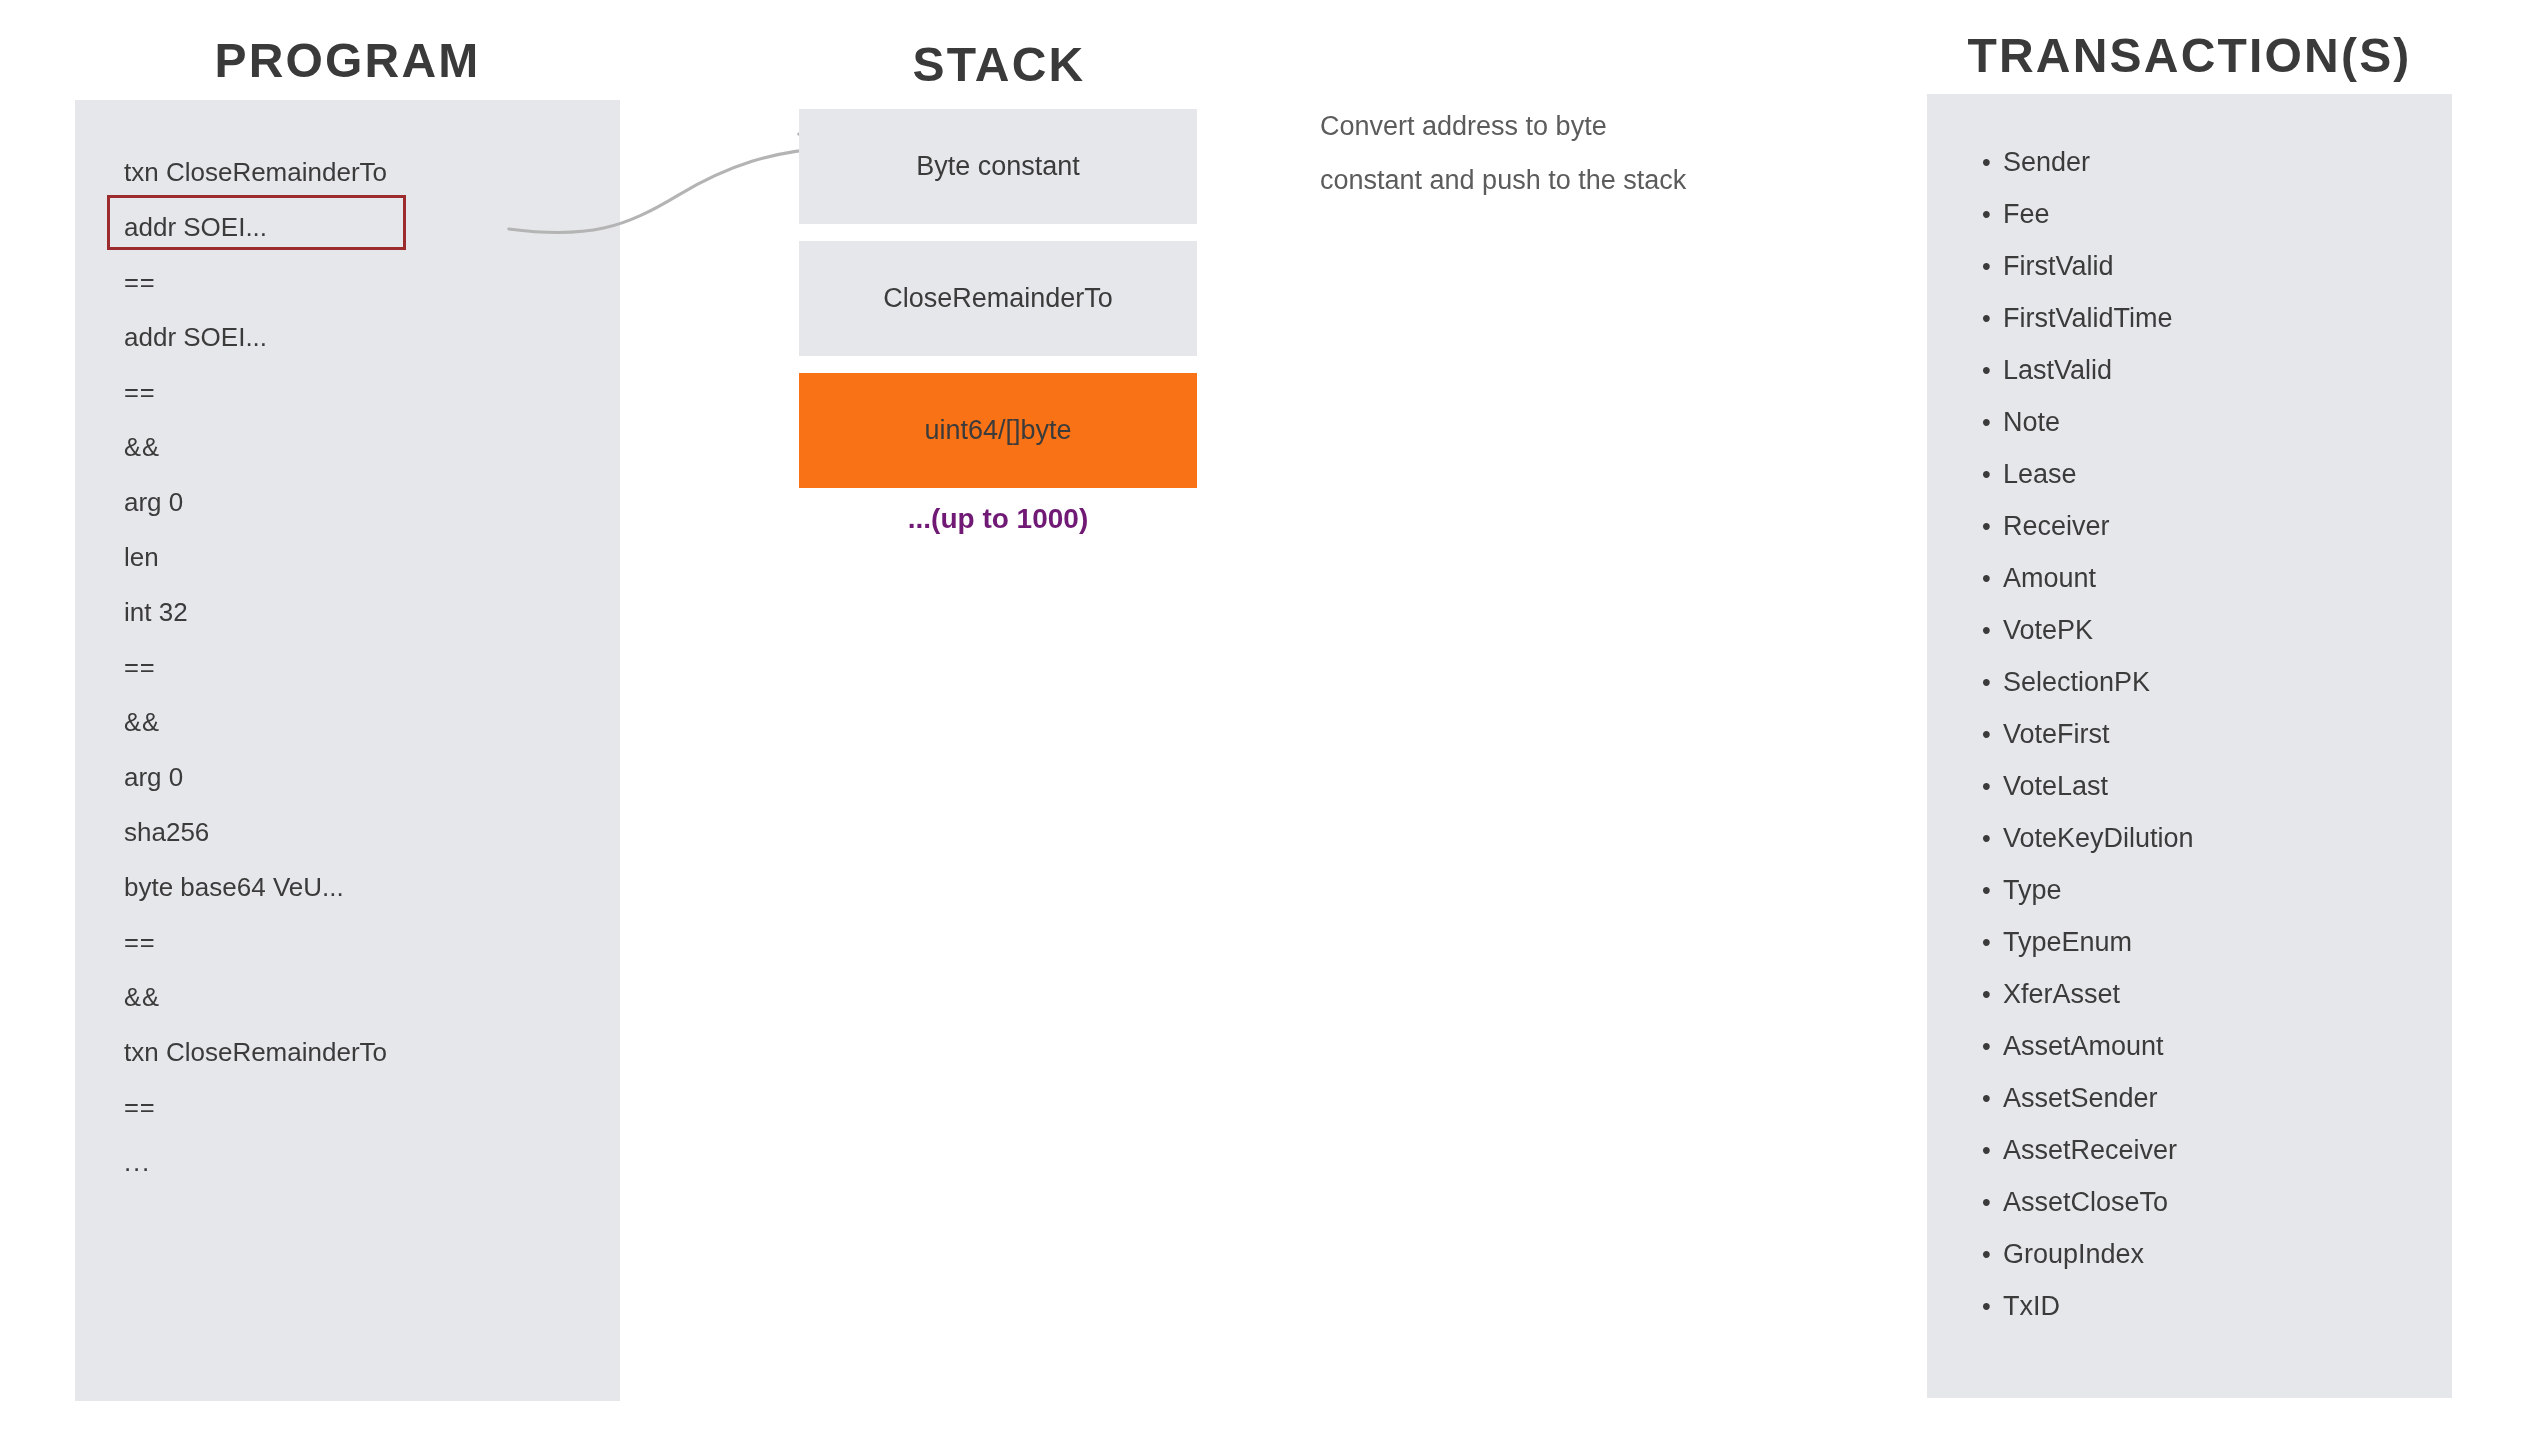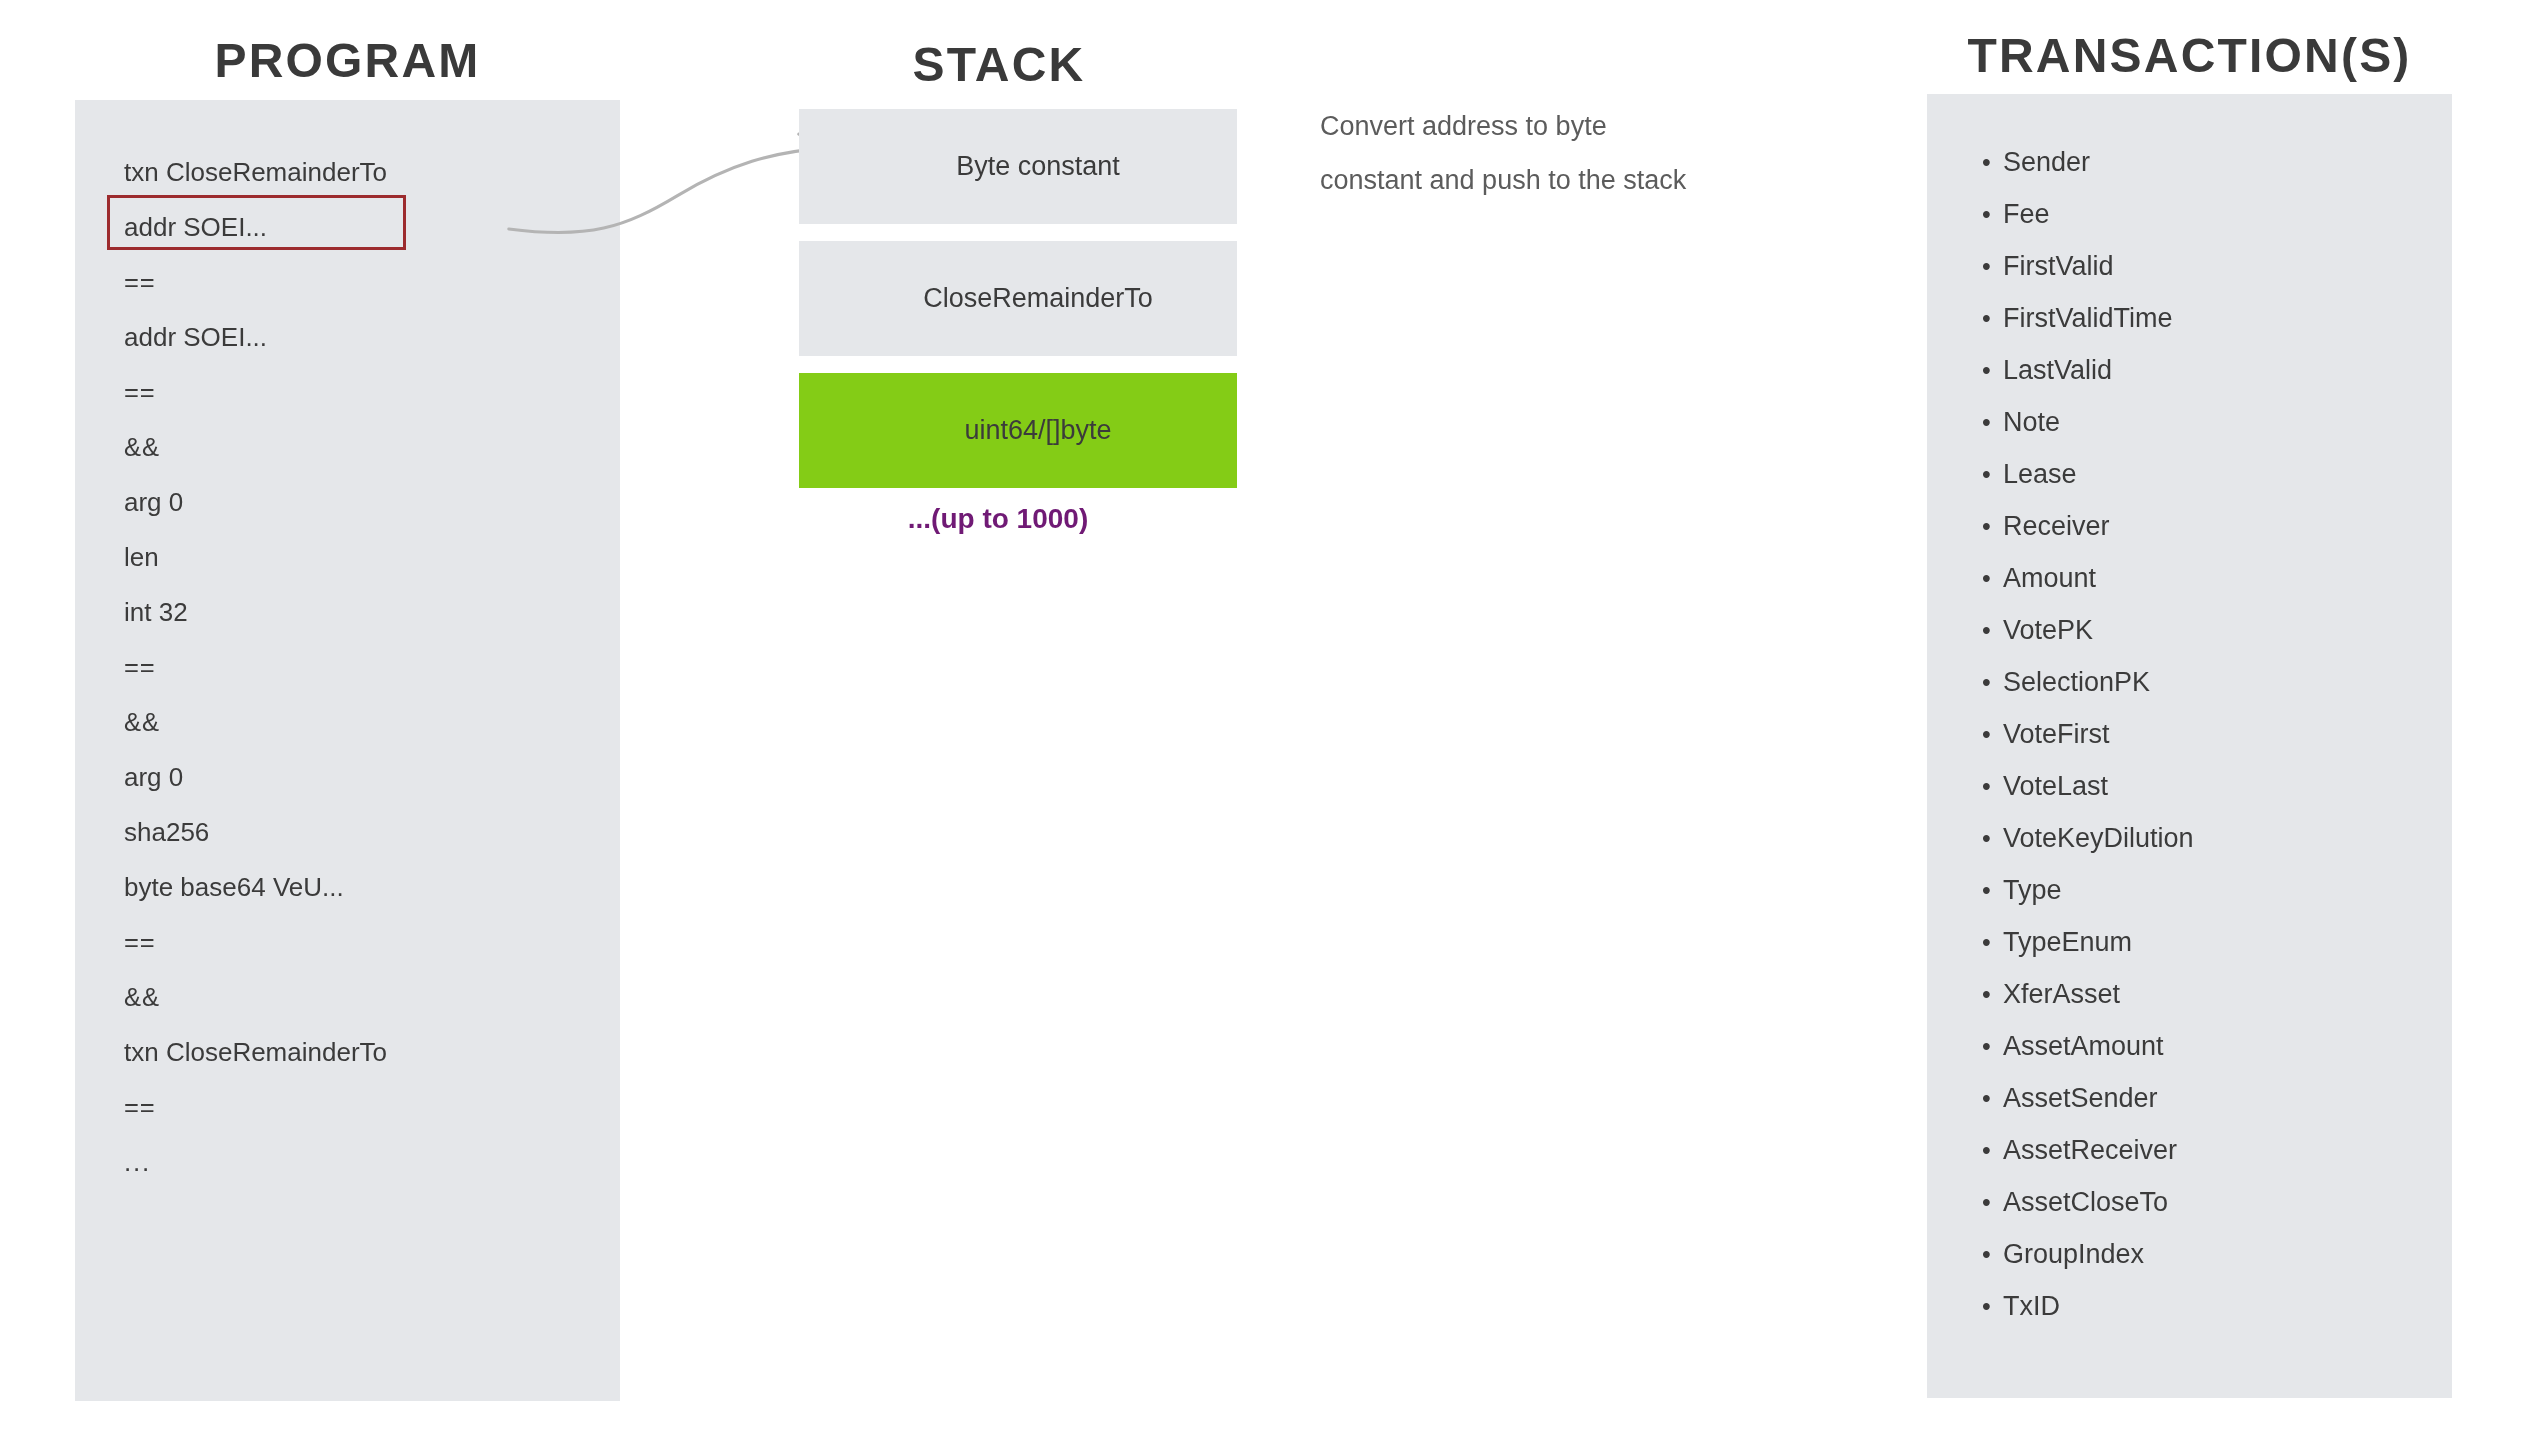--- a/index.html
+++ b/index.html
@@ -101,21 +101,20 @@
   
   .stack-box {
     position: absolute;
     left: 799px;
     width: 398px;
     height: 115px;
     background: #e5e7ea;
     display: flex;
     align-items: center;
     justify-content: center;
-    padding-left: 40px;
   }
   .stack-box-label {
     font-size: 27px;
     color: #3b3b3b;
     white-space: nowrap;
   }
   #stack-box-0 { top: 109px; }
   #stack-box-1 { top: 241px; align-items: center; }
   #stack-box-2 { top: 373px; }
 
@@ -210,21 +209,21 @@
     <path d="M 18 110 C 110 122, 150 108, 210 72 C 270 36, 320 22, 378 18" fill="none" stroke="#b4b4b4" stroke-width="3.5" stroke-linecap="round"></path>
     <path d="M 348 2 L 382 18 L 350 36" fill="none" stroke="#b4b4b4" stroke-width="3.5" stroke-linecap="round" stroke-linejoin="round"></path>
   </svg>
 
   <div class="stack-box" id="stack-box-0" style="background: rgb(229, 231, 234);">
     <span class="stack-box-label">Byte constant</span>
   </div>
   <div class="stack-box" id="stack-box-1" style="background: rgb(229, 231, 234);">
     <span class="stack-box-label">CloseRemainderTo</span>
   </div>
-  <div class="stack-box" id="stack-box-2" style="background: #84cc16;">
+  <div class="stack-box" id="stack-box-2" style="background: #f97316;">
     <span class="stack-box-label">uint64/[]byte</span>
   </div>
 
   <div id="stack-footnote">...(up to 1000)</div>
 
   <div id="annotation">
     <div>Convert address to byte</div>
     <div>constant and push to the stack</div>
   </div>
 

